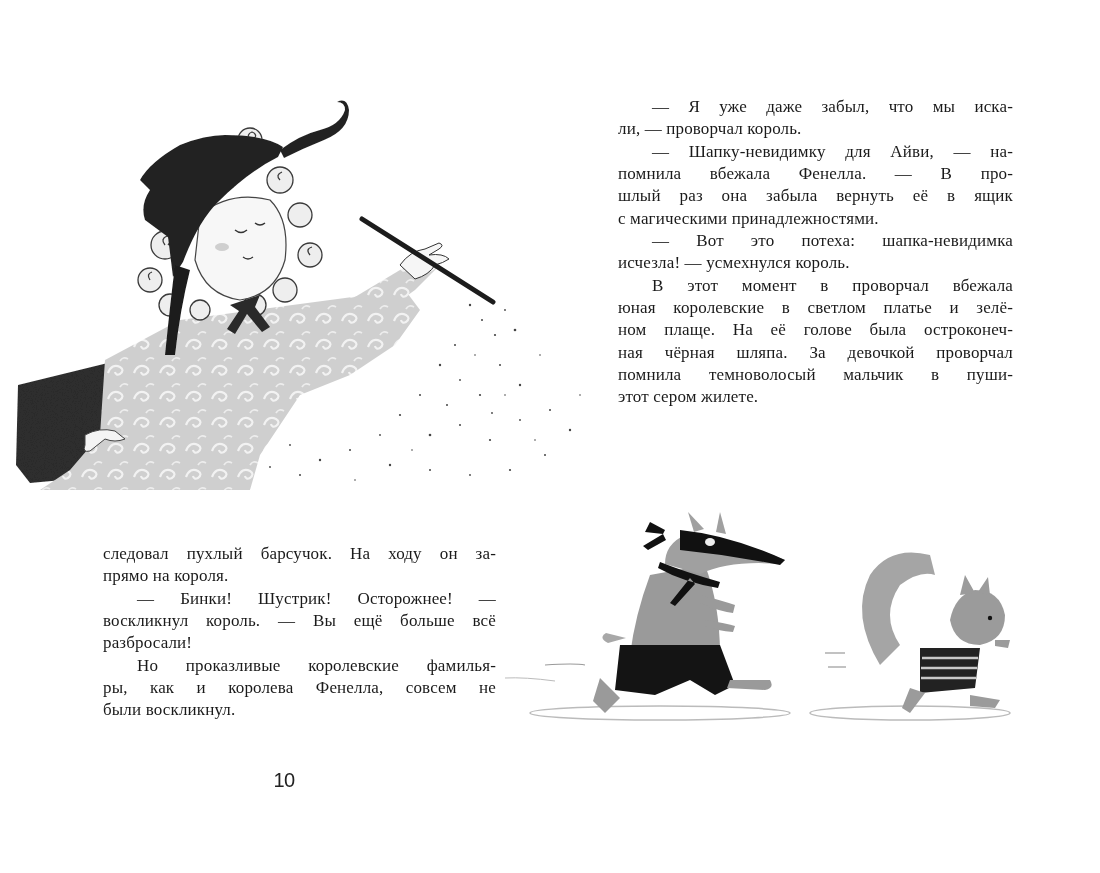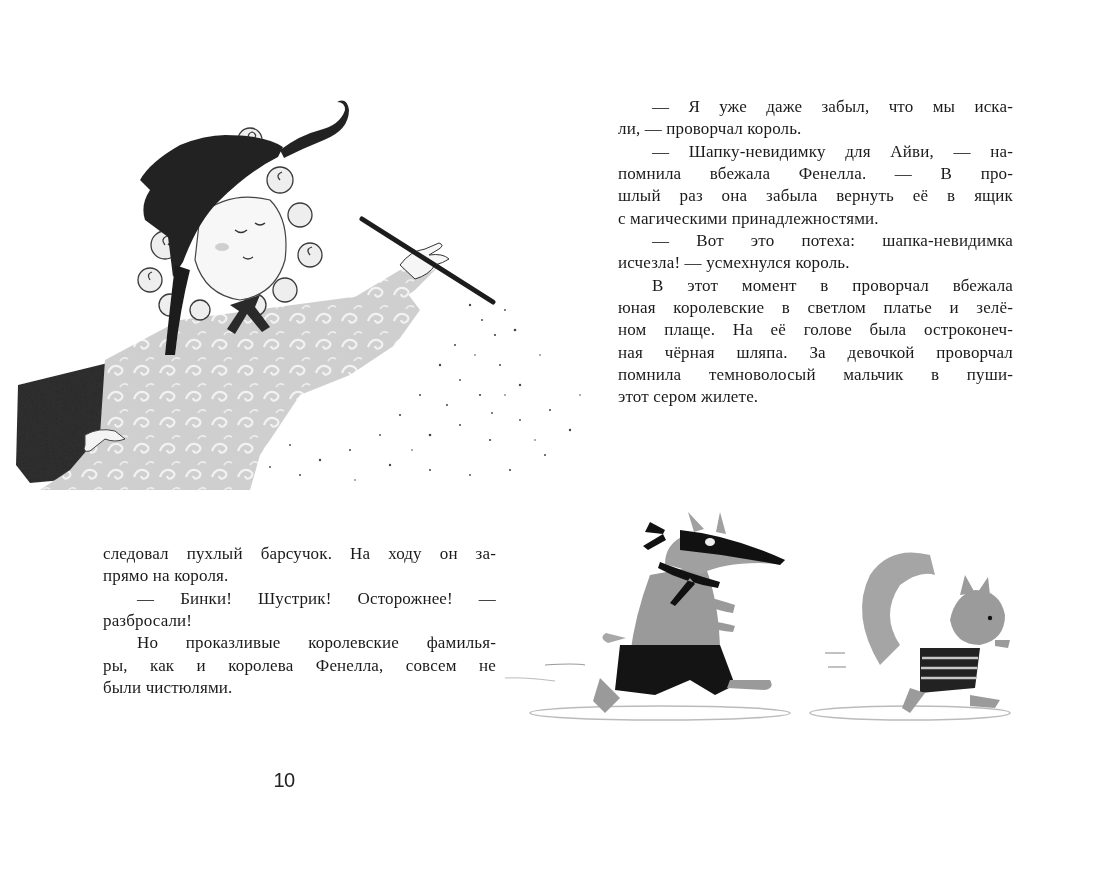--- a/index.html
+++ b/index.html
@@ -58,24 +58,25 @@
   <span class="line">ном плаще. На её голове была остроконеч-</span>
   <span class="line">ная чёрная шляпа. За девочкой проворчал</span>
   <span class="line">помнила темноволосый мальчик в пуши-</span>
   <span class="line last">этот сером жилете.</span>
 </div>
 
 <div id="col-left" class="text-block">
   <span class="line">следовал пухлый барсучок. На ходу он за-</span>
   <span class="line last">прямо на короля.</span>
   <span class="line indent">— Бинки! Шустрик! Осторожнее! —</span>
+  <span class="line">воскликнул король. — Вы ещё больше всё</span>
   <span class="line last">разбросали!</span>
   <span class="line indent">Но проказливые королевские фамилья-</span>
   <span class="line">ры, как и королева Фенелла, совсем не</span>
-  <span class="line last">были чистюлями.</span>
+  <span class="line last">были воскликнул.</span>
 </div>
 
 <div id="page-number">10</div>
 
 <svg id="witch-illustration" class="illustration" viewBox="0 0 600 395" xmlns="http://www.w3.org/2000/svg">
   <defs>
     <pattern id="swirl" width="26" height="26" patternUnits="userSpaceOnUse">
       <rect width="26" height="26" fill="#cfcfcf"></rect>
       <path d="M4 18 q4 -10 12 -6 q5 3 0 7 q-4 2 -5 -2" fill="none" stroke="#f2f2f2" stroke-width="2.2"></path>
       <path d="M16 6 q3 -5 8 -2" fill="none" stroke="#ededed" stroke-width="1.8"></path>

